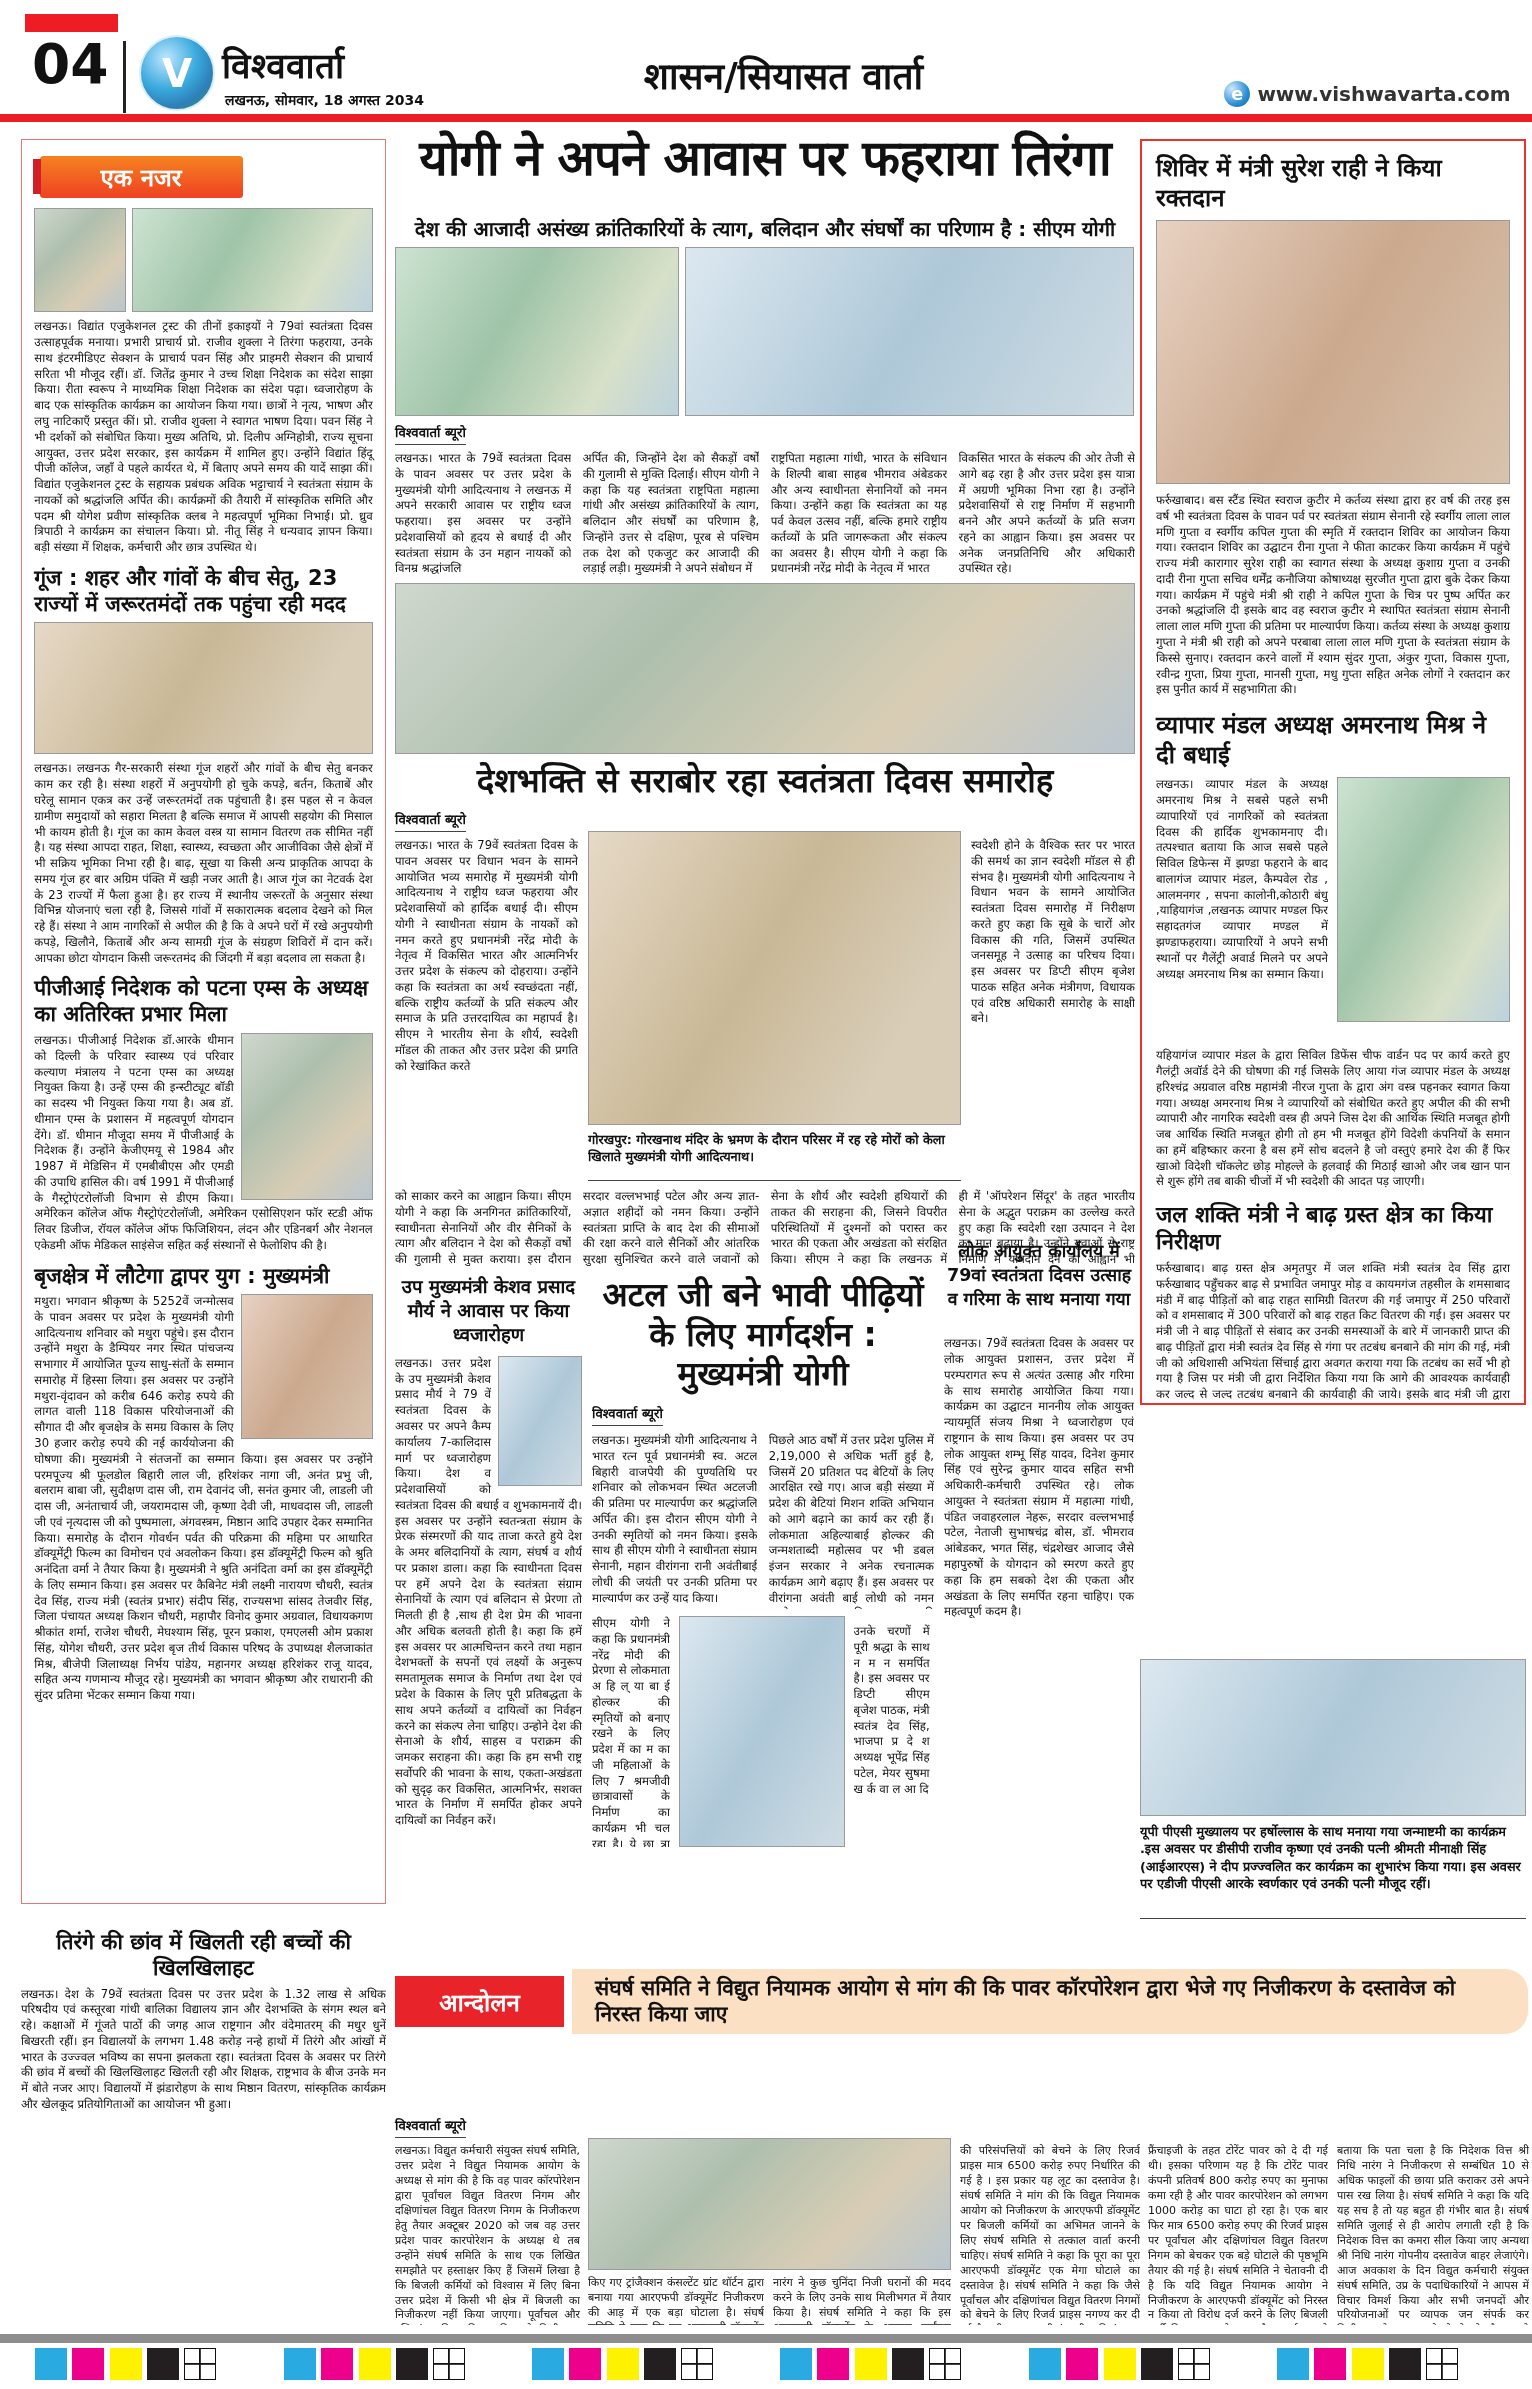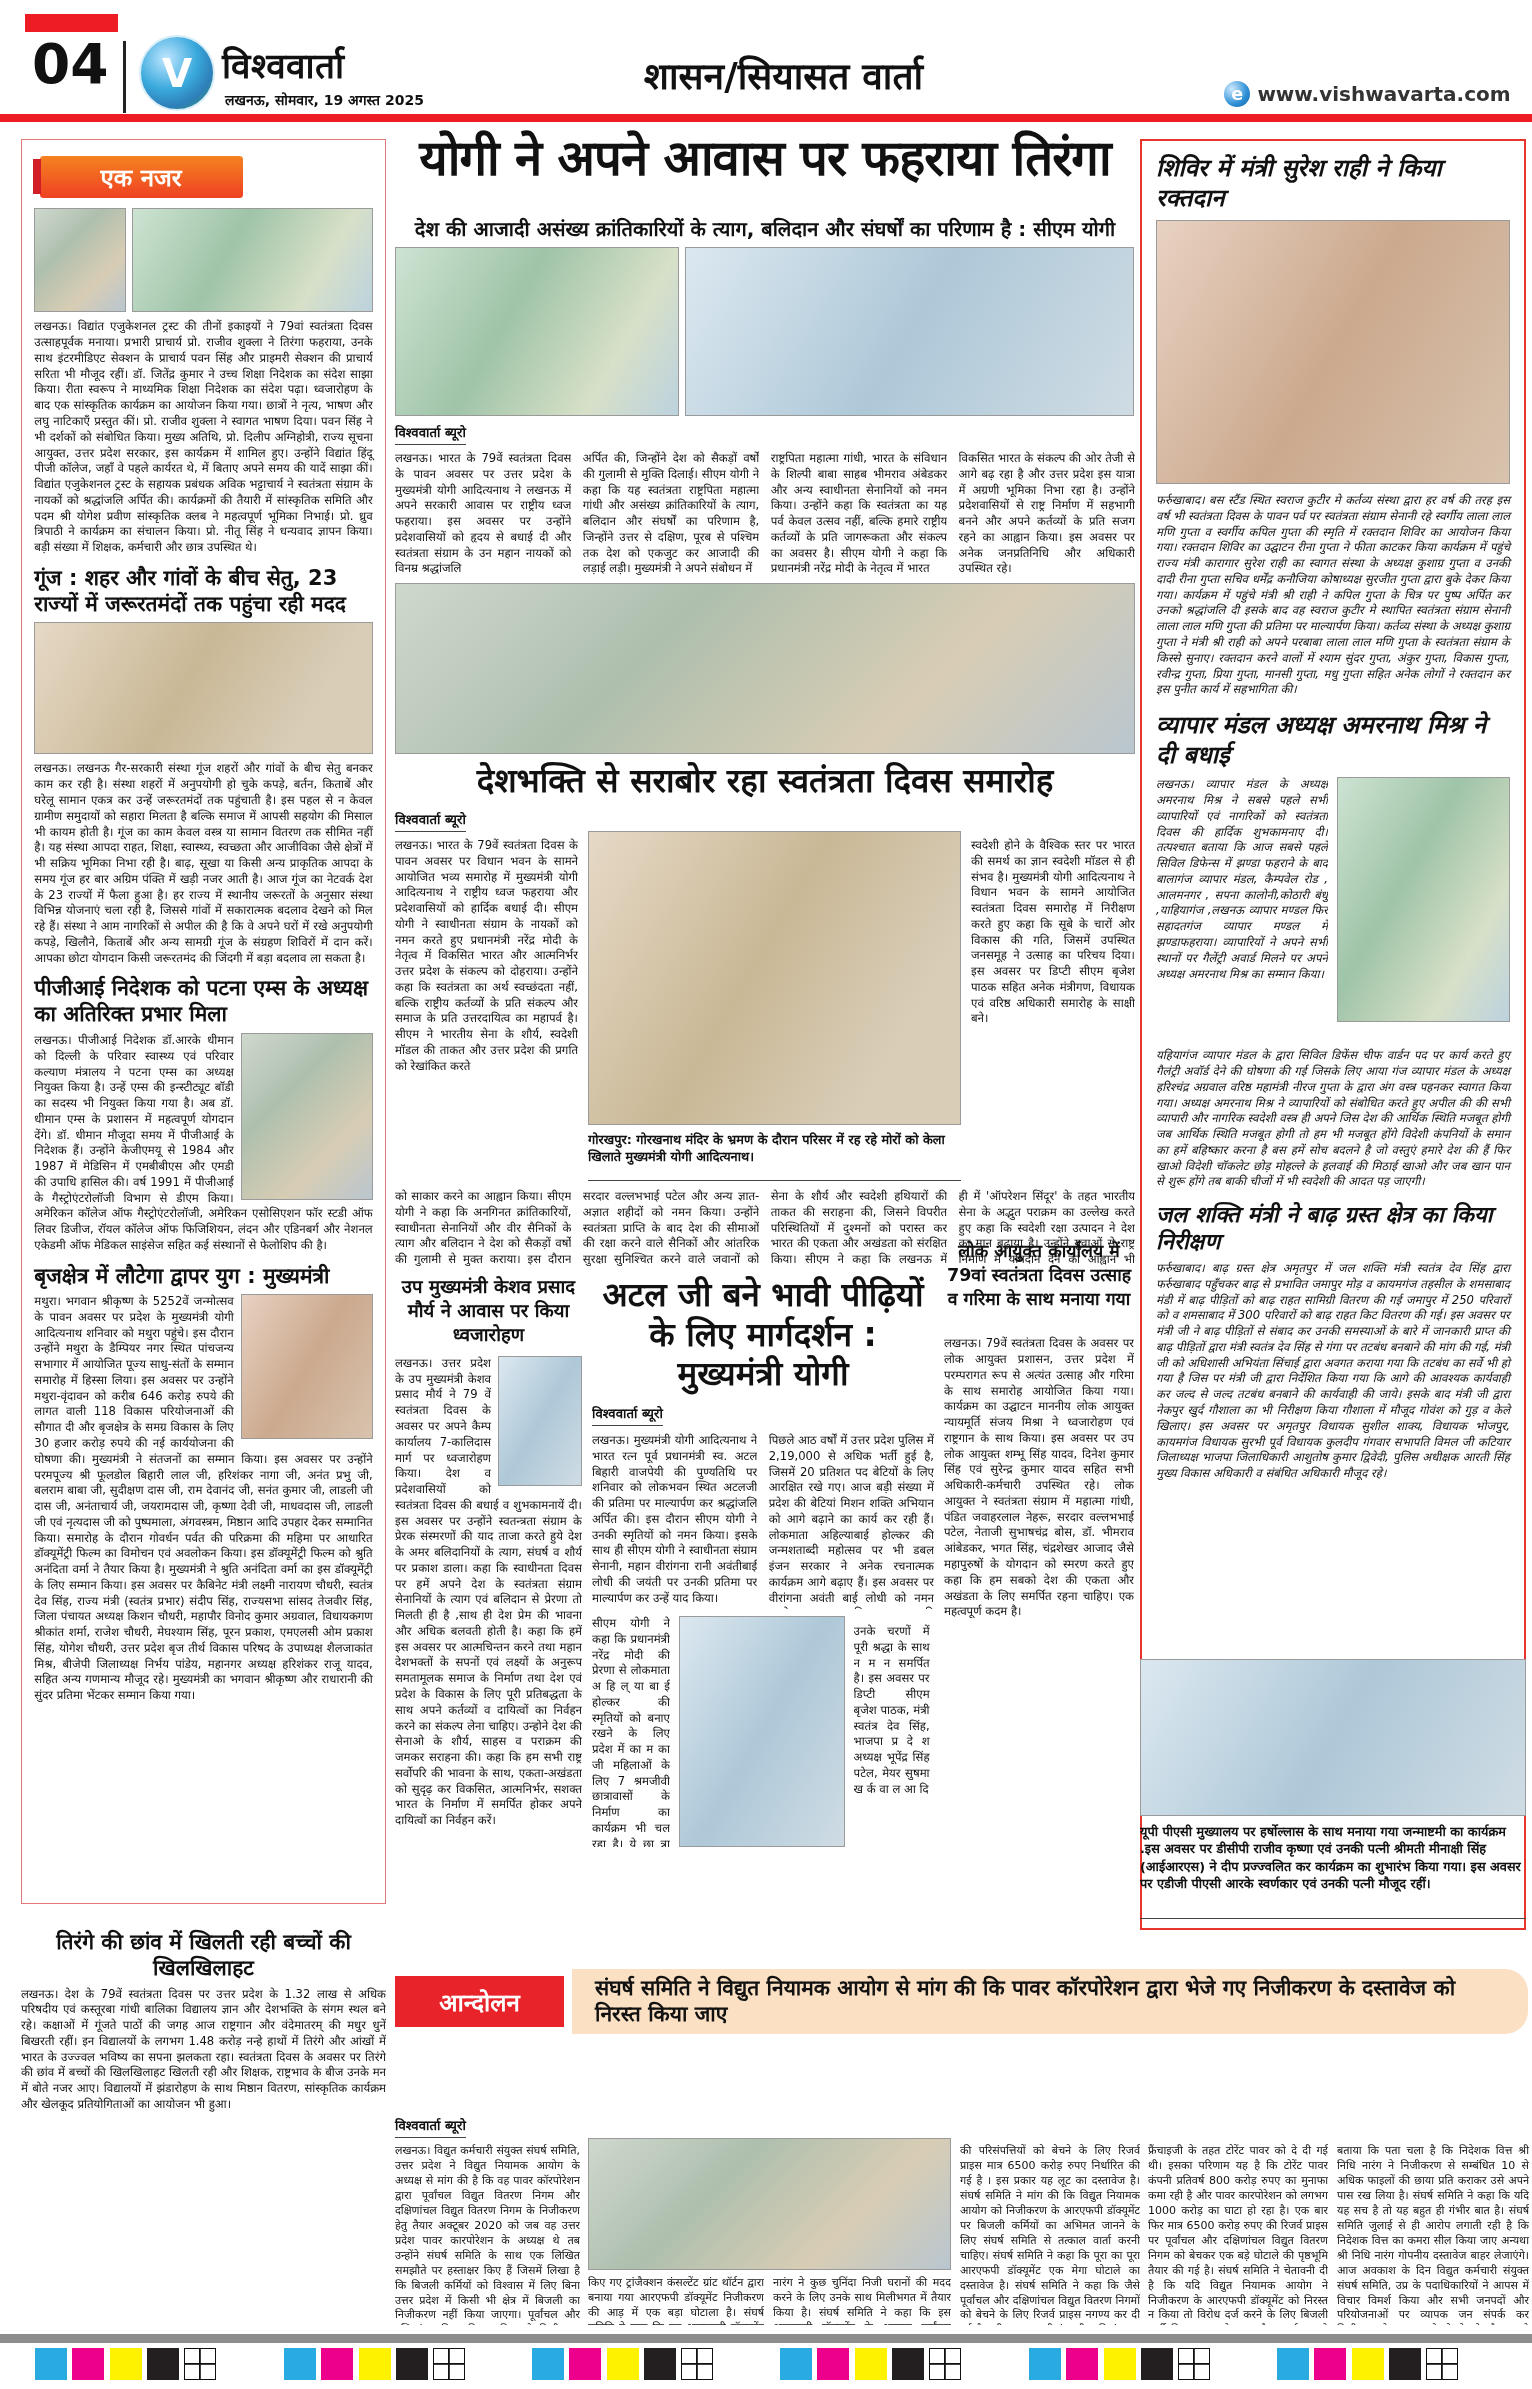--- a/index.html
+++ b/index.html
@@ -68,21 +68,21 @@
 </head>
 <body>
 
 <div id="page">
 
   <div class="abs red-tab" style="left:25px;top:14px;width:93px;height:17.6px;"></div>
   <div class="abs" id="pageno" style="left:32px;top:37px;">04</div>
   <div class="abs" id="hv" style="left:123px;top:41px;height:72px;"></div>
   <div class="abs" id="logo" style="left:139px;top:35px;">V</div>
   <div class="abs" id="papername" style="left:222px;top:41px;">विश्ववार्ता</div>
-  <div class="abs" id="dateline" style="left:225px;top:90px;">लखनऊ,  सोमवार, 19 अगस्त 2025</div>
+  <div class="abs" id="dateline" style="left:225px;top:90px;">लखनऊ,  सोमवार, 18 अगस्त 2034</div>
   <div class="abs" id="section" style="left:493px;top:49px;width:581px;">शासन/सियासत वार्ता</div>
   <div class="abs" id="site" style="left:1224px;top:81px;">
     <span class="eicon">e</span>
     <span>www.vishwavarta.com</span>
   </div>
   <div class="abs" id="redrule" style="left:0;top:114px;width:1532px;height:8px;"></div>
 
   <div class="abs" id="leftbox" style="left:21px;top:139px;width:365px;height:1765px;">
     <div class="eknazar">
       <span>एक नजर</span>
@@ -158,21 +158,21 @@
       <div class="ph ph4" style="width:166px;height:231px;"></div>
       <div class="body colbox" style="width:76px;height:231px;margin-top:8px;">उनके चरणों में पूरी श्रद्धा के साथ न म न समर्पित है। इस अवसर पर डिप्टी सीएम बृजेश पाठक, मंत्री स्वतंत्र देव सिंह, भाजपा प्र दे श अध्यक्ष भूपेंद्र सिंह पटेल, मेयर सुषमा ख र्क वा ल आ दि</div>
     </div>
   </div>
 
   <div class="abs colbox" style="left:944px;top:1240px;width:190px;height:636px;">
     <div style="font-size:17.6px;font-weight:800;text-align:center;line-height:1.35;margin-bottom:25px;">लोक आयुक्त कार्यालय में 79वां स्वतंत्रता दिवस उत्साह व गरिमा के साथ मनाया गया</div>
     <div class="body">लखनऊ। 79वें स्वतंत्रता दिवस के अवसर पर लोक आयुक्त प्रशासन, उत्तर प्रदेश में परम्परागत रूप से अत्यंत उत्साह और गरिमा के साथ समारोह आयोजित किया गया। कार्यक्रम का उद्घाटन माननीय लोक आयुक्त न्यायमूर्ति संजय मिश्रा ने ध्वजारोहण एवं राष्ट्रगान के साथ किया। इस अवसर पर उप लोक आयुक्त शम्भू सिंह यादव, दिनेश कुमार सिंह एवं सुरेन्द्र कुमार यादव सहित सभी अधिकारी-कर्मचारी उपस्थित रहे। लोक आयुक्त ने स्वतंत्रता संग्राम में महात्मा गांधी, पंडित जवाहरलाल नेहरू, सरदार वल्लभभाई पटेल, नेताजी सुभाषचंद्र बोस, डॉ. भीमराव आंबेडकर, भगत सिंह, चंद्रशेखर आजाद जैसे महापुरुषों के योगदान को स्मरण करते हुए कहा कि हम सबको देश की एकता और अखंडता के लिए समर्पित रहना चाहिए। एक महत्वपूर्ण कदम है।</div>
   </div>
 
-  <div class="abs" id="rightbox" style="left:1140px;top:139px;width:386px;height:1791px;font-style:italic;">
+  <div class="abs" id="rightbox" style="left:1140px;top:139px;width:386px;height:1266px;">
     <div style="font-size:24px;font-weight:800;line-height:1.25;margin-bottom:7px;">शिविर में मंत्री सुरेश राही ने किया रक्तदान</div>
     <div class="ph ph5" style="width:100%;height:264px;margin-bottom:8.8px;"></div>
     <div class="body">फर्रुखाबाद। बस स्टैंड स्थित स्वराज कुटीर मे कर्तव्य संस्था द्वारा हर वर्ष की तरह इस वर्ष भी स्वतंत्रता दिवस के पावन पर्व पर स्वतंत्रता संग्राम सेनानी रहे स्वर्गीय लाला लाल मणि गुप्ता व स्वर्गीय कपिल गुप्ता की स्मृति में रक्तदान शिविर का आयोजन किया गया। रक्तदान शिविर का उद्घाटन रीना गुप्ता ने फीता काटकर किया कार्यक्रम में पहुंचे राज्य मंत्री कारागार सुरेश राही का स्वागत संस्था के अध्यक्ष कुशाग्र गुप्ता व उनकी दादी रीना गुप्ता सचिव धर्मेंद्र कनौजिया कोषाध्यक्ष सुरजीत गुप्ता द्वारा बुके देकर किया गया। कार्यक्रम में पहुंचे मंत्री श्री राही ने कपिल गुप्ता के चित्र पर पुष्प अर्पित कर उनको श्रद्धांजलि दी इसके बाद वह स्वराज कुटीर मे स्थापित स्वतंत्रता संग्राम सेनानी लाला लाल मणि गुप्ता की प्रतिमा पर माल्यार्पण किया। कर्तव्य संस्था के अध्यक्ष कुशाग्र गुप्ता ने मंत्री श्री राही को अपने परबाबा लाला लाल मणि गुप्ता के स्वतंत्रता संग्राम के किस्से सुनाए। रक्तदान करने वालों में श्याम सुंदर गुप्ता, अंकुर गुप्ता, विकास गुप्ता, रवीन्द्र गुप्ता, प्रिया गुप्ता, मानसी गुप्ता, मधु गुप्ता सहित अनेक लोगों ने रक्तदान कर इस पुनीत कार्य में सहभागिता की।</div>
     <div style="font-size:24px;font-weight:800;line-height:1.25;margin:12.3px 0 7px;">व्यापार मंडल अध्यक्ष अमरनाथ मिश्र ने दी बधाई</div>
     <div style="display:flex;gap:9px;">
       <div class="body colbox" style="width:172px;height:264px;">लखनऊ। व्यापार मंडल के अध्यक्ष अमरनाथ मिश्र ने सबसे पहले सभी व्यापारियों एवं नागरिकों को स्वतंत्रता दिवस की हार्दिक शुभकामनाए दी। तत्पश्चात बताया कि आज सबसे पहले सिविल डिफेन्स में झण्डा फहराने के बाद बालागंज व्यापार मंडल, कैम्पवेल रोड , आलमनगर , सपना कालोनी,कोठारी बंधु ,याहियागंज ,लखनऊ व्यापार मण्डल फिर सहादतगंज व्यापार मण्डल में झण्डाफहराया। व्यापारियों ने अपने सभी स्थानों पर गैलेंट्री अवार्ड मिलने पर अपने अध्यक्ष अमरनाथ मिश्र का सम्मान किया।</div>
       <div class="ph ph2" style="flex:1;height:245px;"></div>
     </div>
     <div class="body" style="margin-top:7px;">यहियागंज व्यापार मंडल के द्वारा सिविल डिफेंस चीफ वार्डन पद पर कार्य करते हुए गैलंट्री अवॉर्ड देने की घोषणा की गई जिसके लिए आया गंज व्यापार मंडल के अध्यक्ष हरिश्चंद्र अग्रवाल वरिष्ठ महामंत्री नीरज गुप्ता के द्वारा अंग वस्त्र पहनकर स्वागत किया गया। अध्यक्ष अमरनाथ मिश्र ने व्यापारियों को संबोधित करते हुए अपील की की सभी व्यापारी और नागरिक स्वदेशी वस्त्र ही अपने जिस देश की आर्थिक स्थिति मजबूत होगी जब आर्थिक स्थिति मजबूत होगी तो हम भी मजबूत होंगे विदेशी कंपनियों के समान का हमें बहिष्कार करना है बस हमें सोच बदलने है जो वस्तुएं हमारे देश की हैं फिर खाओ विदेशी चॉकलेट छोड़ मोहल्ले के हलवाई की मिठाई खाओ और जब खान पान से शुरू होंगे तब बाकी चीजों में भी स्वदेशी की आदत पड़ जाएगी।</div>
     <div style="font-size:22px;font-weight:800;line-height:1.25;margin:10.6px 0 5.3px;">जल शक्ति मंत्री ने बाढ़ ग्रस्त क्षेत्र का किया निरीक्षण</div>

